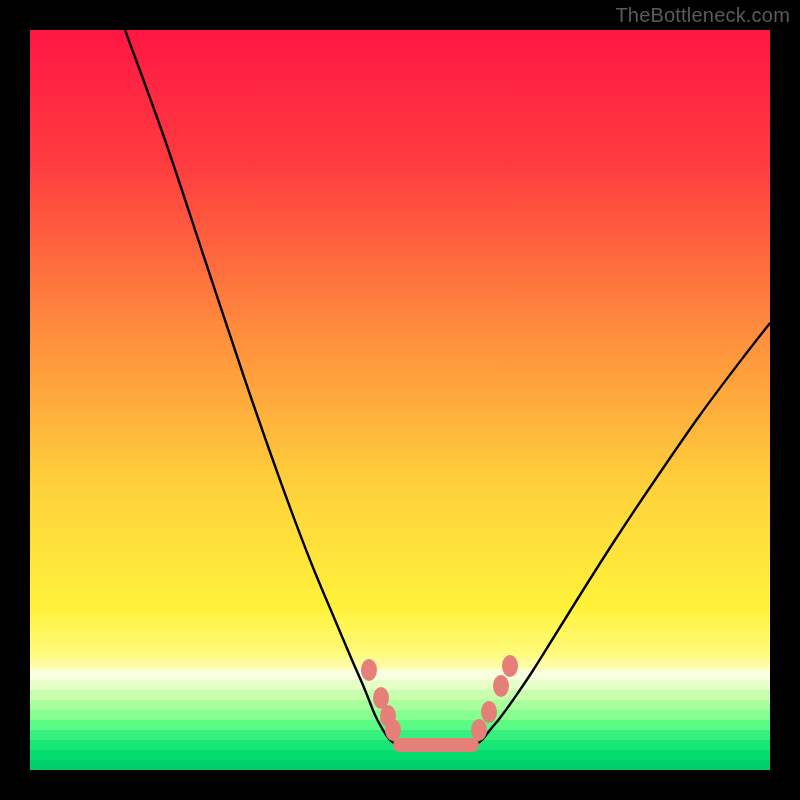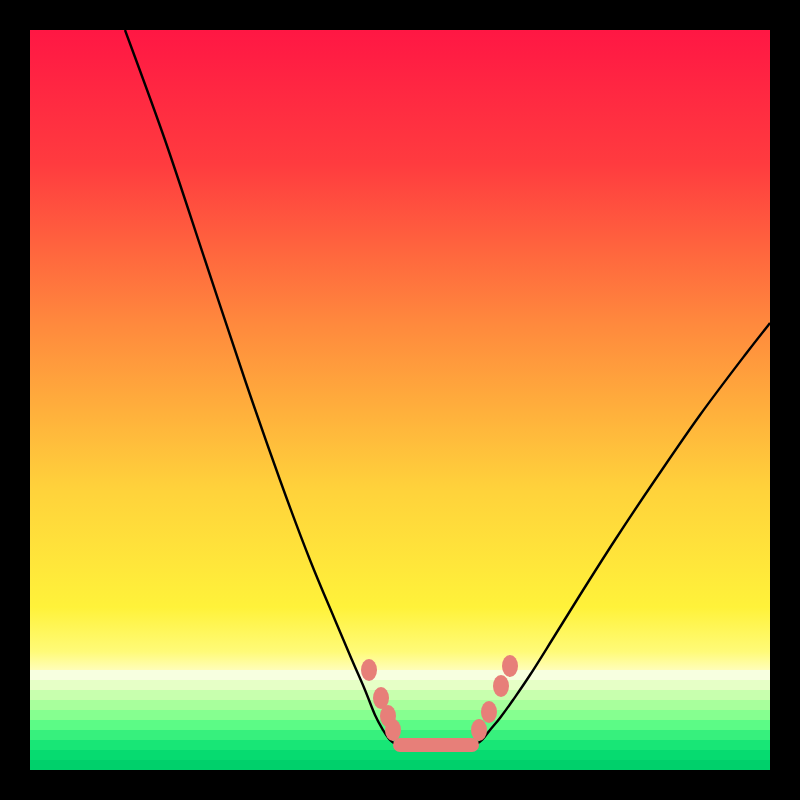--- a/index.html
+++ b/index.html
@@ -63,20 +63,21 @@
     font-family: Arial, Helvetica, sans-serif;
     font-size: 20px;
     color: #5b5b5b;
     letter-spacing: 0.2px;
   }
 </style>
 </head>
 <body>
 
 <div class="frame">
+  <div class="watermark">TheBottleneck.com</div>
 
   <div class="plot">
     <div class="gradient" id="gradient" style="background: linear-gradient(rgb(255, 23, 68) 0%, rgb(255, 59, 63) 18%, rgb(255, 138, 61) 40%, rgb(255, 210, 59) 62%, rgb(255, 242, 58) 78%, rgb(255, 251, 120) 84%, rgb(255, 255, 224) 88%);"></div>
     <div id="bands">
         <div class="band" style="top: 640px; height: 10px; background: rgb(247, 255, 224);"></div>
         <div class="band" style="top: 650px; height: 10px; background: rgb(230, 255, 198);"></div>
         <div class="band" style="top: 660px; height: 10px; background: rgb(200, 255, 174);"></div>
         <div class="band" style="top: 670px; height: 10px; background: rgb(168, 255, 156);"></div>
         <div class="band" style="top: 680px; height: 10px; background: rgb(134, 255, 144);"></div>
         <div class="band" style="top: 690px; height: 10px; background: rgb(92, 251, 134);"></div>

